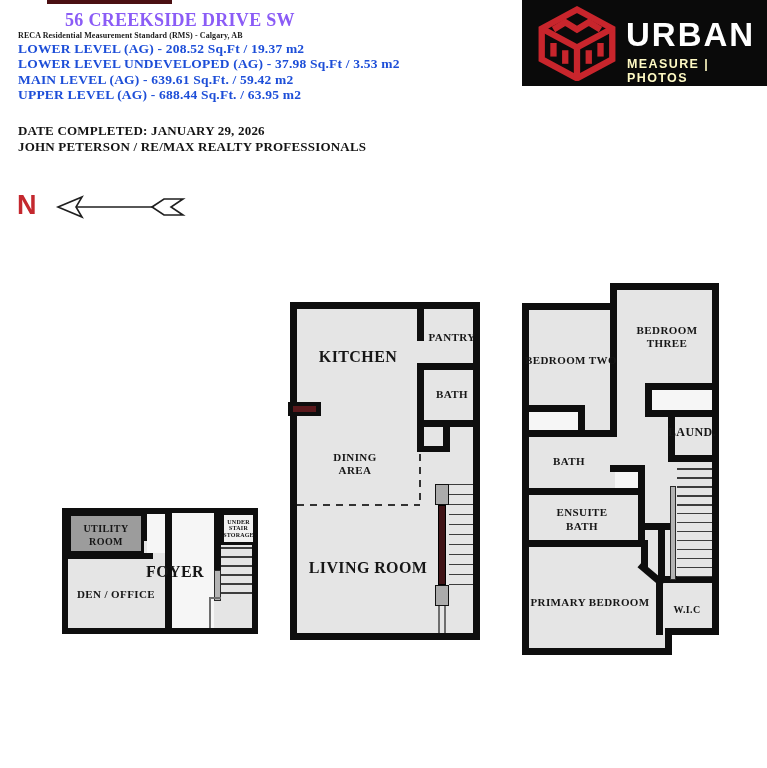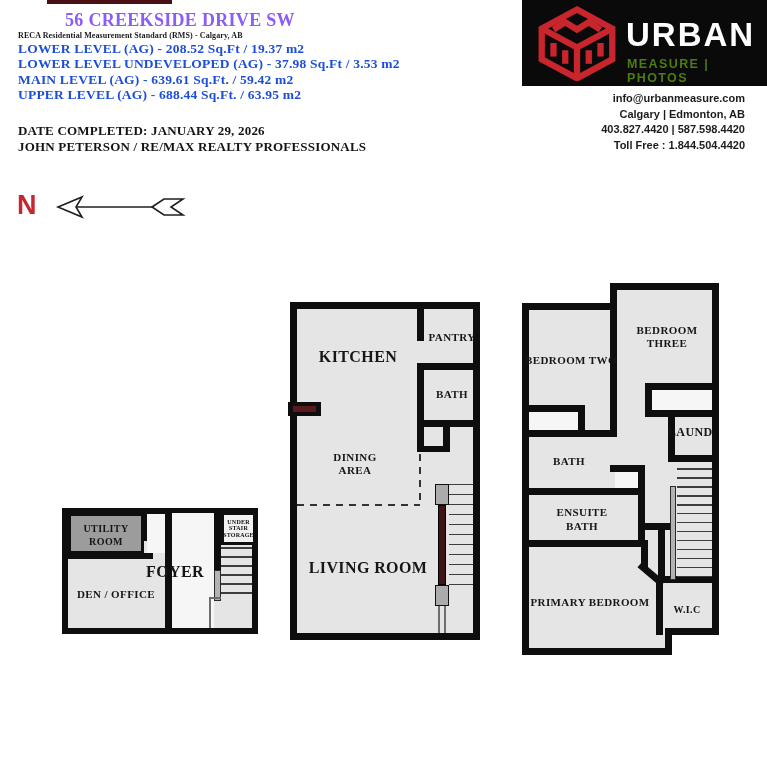--- a/index.html
+++ b/index.html
@@ -20,21 +20,21 @@
   
   .title{position:absolute;left:18px;top:10px;font-size:18px;font-weight:bold;color:#8b5cf6;letter-spacing:.3px;margin-left:47px;}
   .reca{position:absolute;left:18px;top:31px;font-size:8px;font-weight:bold;color:#1a1a1a;letter-spacing:.1px;}
   .meas{position:absolute;left:18px;top:41px;font-size:13.5px;font-weight:bold;color:#1d4ed8;line-height:15.3px;letter-spacing:.2px;}
   .dateblock{position:absolute;left:18px;top:123px;font-size:13px;font-weight:bold;color:#141414;line-height:15.8px;letter-spacing:.2px;}
   
   .logo-box{position:absolute;left:522px;top:0px;width:245px;height:86px;background:#0a0a0a;}
   .brand-top{position:absolute;left:104px;top:16px;font-family:"Liberation Sans",sans-serif;
              font-weight:bold;font-size:33px;color:#ffffff;letter-spacing:2px;}
   .brand-bot{position:absolute;left:105px;top:57px;font-family:"Liberation Sans",sans-serif;
-             font-weight:bold;font-size:12.5px;color:#4d7c0f;letter-spacing:1.4px;}
+             font-weight:bold;font-size:12.5px;color:#fef9c3;letter-spacing:1.4px;}
   .contact{position:absolute;right:22px;top:91px;text-align:right;font-family:"Liberation Sans",sans-serif;
            font-weight:bold;font-size:11px;color:#1c1c1c;line-height:15.5px;}
   .north-n{position:absolute;left:17px;top:190px;font-family:"Liberation Sans",sans-serif;
            font-weight:bold;font-size:27px;color:#c4282e;}
   
   .tr9{position:absolute;background:repeating-linear-gradient(to bottom,#3d3d3d 0 1.5px,transparent 1.5px 9px);}
   .tr10{position:absolute;background:repeating-linear-gradient(to bottom,#3d3d3d 0 1.5px,transparent 1.5px 10px);}
   .rail-gray{position:absolute;background:#b3b3b3;border:1px solid #2a2a2a;box-sizing:border-box;}
   .rail-red{position:absolute;background:#401316;border:1px solid #000;box-sizing:border-box;}
   .cap{position:absolute;background:#ababab;border:1px solid #111;box-sizing:border-box;}
@@ -78,26 +78,20 @@
         <path d="M50,47 L50,81"></path>
         <path d="M24,27 L37,19 L50,27 L63,19 L76,27"></path>
         <path d="M24,42 L24,57"></path>
         <path d="M37,50 L37,65"></path>
         <path d="M76,42 L76,57"></path>
         <path d="M63,50 L63,65"></path>
       </g>
     </svg>
     <div class="brand-top">URBAN</div>
     <div class="brand-bot">MEASURE | PHOTOS</div>
-  </div>
-  <div class="contact">
-    <div>info@urbanmeasure.com</div>
-    <div>Calgary | Edmonton, AB</div>
-    <div>403.827.4420 | 587.598.4420</div>
-    <div>Toll Free : 1.844.504.4420</div>
   </div>
 
   <div class="north-n">N</div>
   <svg class="abs" style="left:52px;top:193px;" width="140" height="28" viewBox="0 0 140 28">
     <g stroke="#1f1f1f" stroke-width="1.6" fill="none">
       <path d="M6,14 L30,4 L24,14 L30,24 Z"></path>
       <path d="M24,14 L102,14"></path>
       <path d="M100,14 L112,6 L131,6 L119,14 L131,22 L112,22 Z"></path>
     </g>
   </svg>

